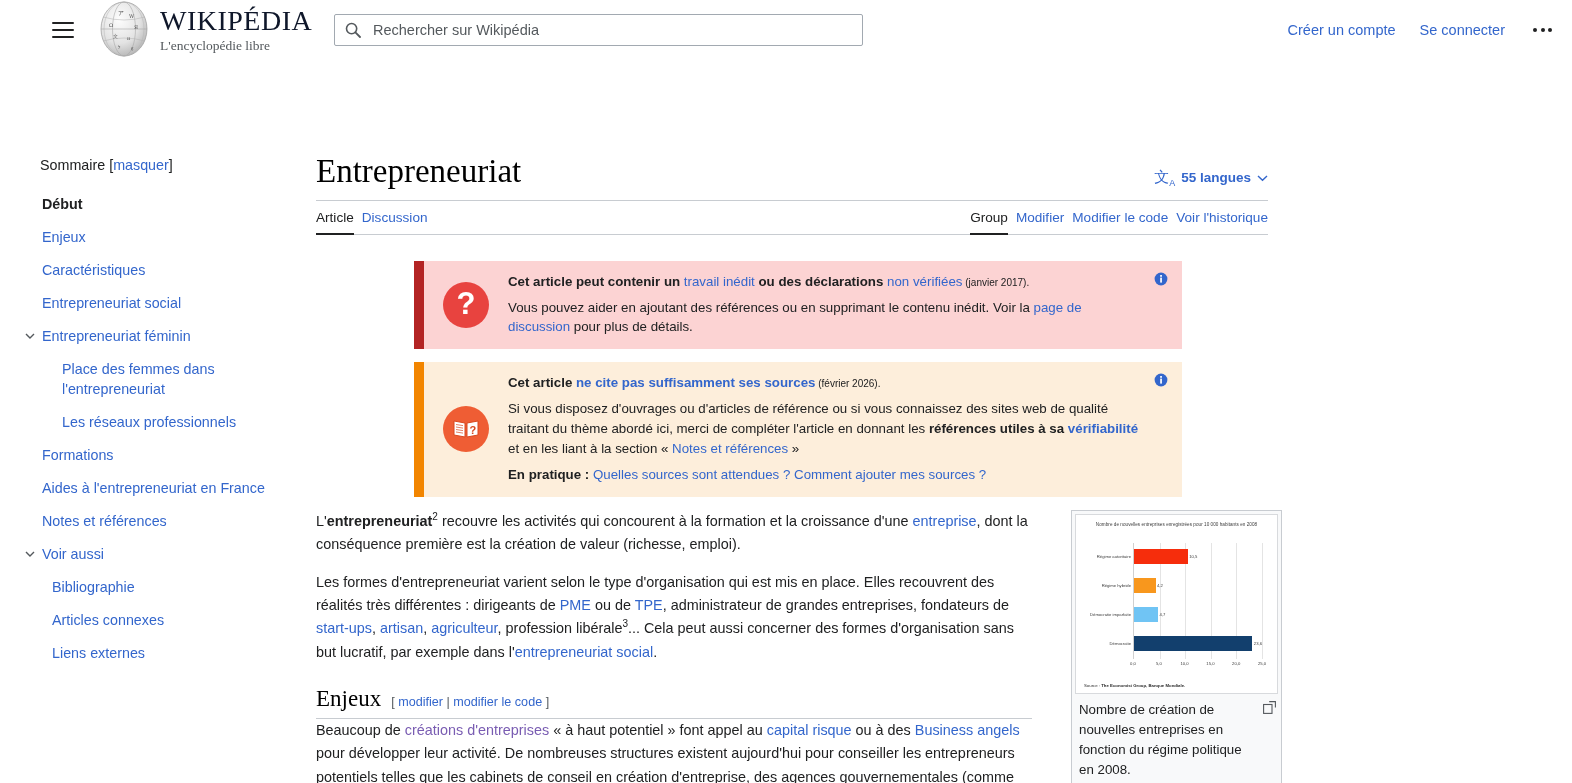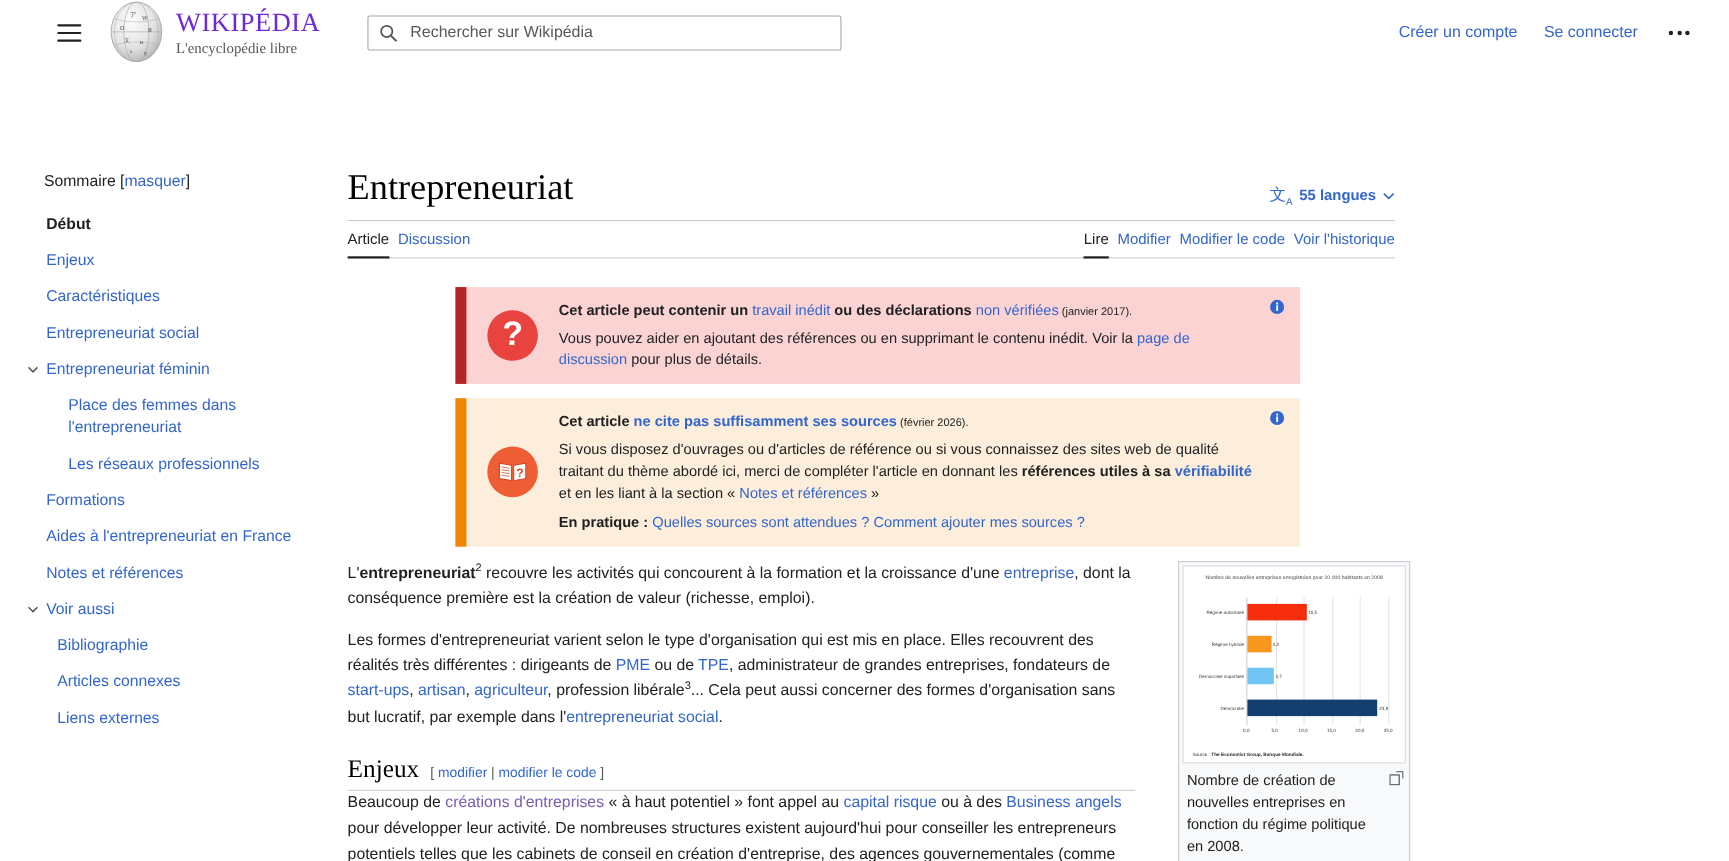--- a/index.html
+++ b/index.html
@@ -30,51 +30,51 @@
   }
   .hamburger span {
     display: block; height: 2px; width: 22px;
     background: #202122; border-radius: 1px;
   }
   .logo-wrap { display: flex; align-items: center; gap: 10px; }
   .globe { width: 52px; height: 58px; position: relative; }
   .globe svg { display: block; }
   .wordmark-main {
     font-family: "Liberation Serif", serif;
-    font-size: 24px;
+    font-size: 28px;
     letter-spacing: .5px;
-    color: #6d28d9;
+    color: #0f172a;
     line-height: 1;
   }
   .wordmark-sub {
     font-family: "Liberation Serif", serif;
     font-size: 13.5px;
     color: #54595d;
     margin-top: 4px;
     line-height: 1;
   }
   .search-box {
     position: absolute; left: 334px; top: 14px;
-    width: 431px; height: 32px;
+    width: 529px; height: 32px;
     border: 1px solid #a2a9b1;
     border-radius: 2px;
     display: flex; align-items: center;
     background: #fff;
     padding: 0 10px;
   }
   .search-box .s-icon { margin-right: 10px; display: flex; }
   .search-input {
     border: 0; outline: none; width: 100%;
     font-family: "Liberation Sans", sans-serif;
     font-size: 14.5px; color: #202122;
     background: transparent;
   }
   .search-input::placeholder { color: #54595d; }
   .header-right {
-    position: absolute; right: 32px; top: 0; height: 60px;
+    position: absolute; right: 16px; top: 0; height: 60px;
     display: flex; align-items: center; gap: 24px;
   }
   .header-link { color: #3366cc; font-size: 14.5px; cursor: pointer; }
   .dots { display: flex; gap: 3.5px; align-items: center; padding: 6px 4px; cursor: pointer; }
   .dots i { width: 4px; height: 4px; border-radius: 50%; background: #202122; display: block; }
 
   
   .layout { display: flex; align-items: flex-start; }
   .sidebar {
     width: 316px; flex: 0 0 316px;
@@ -348,21 +348,21 @@
       </div>
     </div>
     <div class="rule"></div>
 
     <div class="tabs-row">
       <div class="tabs-left" id="tabs-left">
           <span class="tab active">Article</span>
           <span class="tab">Discussion</span>
         </div>
       <div class="tabs-right" id="tabs-right">
-          <span class="tab active">Lire</span>
+          <span class="tab active">Group</span>
           <span class="tab">Modifier</span>
           <span class="tab">Modifier le code</span>
           <span class="tab">Voir l'historique</span>
         </div>
     </div>
 
     <div class="banners">
 
       <div class="banner warn">
         <div class="banner-icon">

